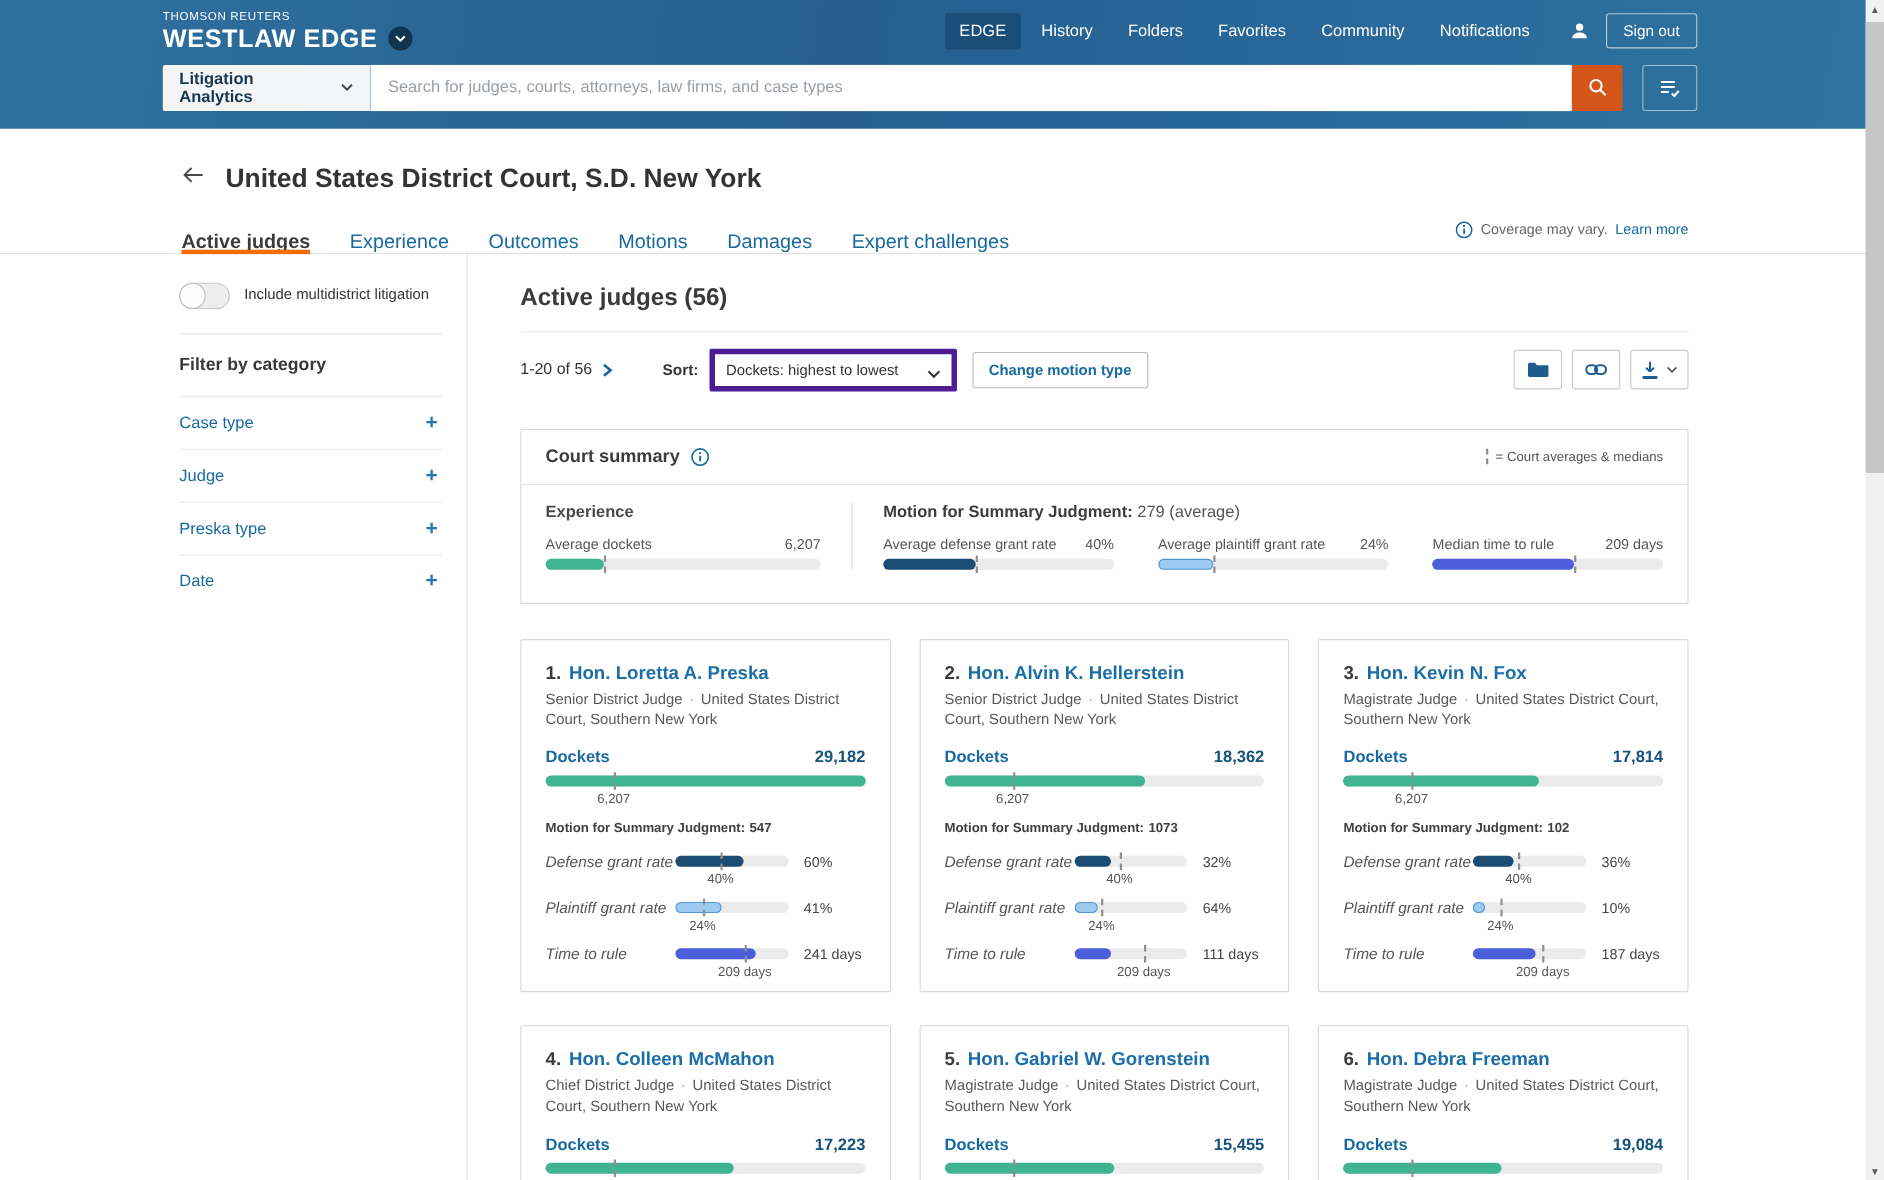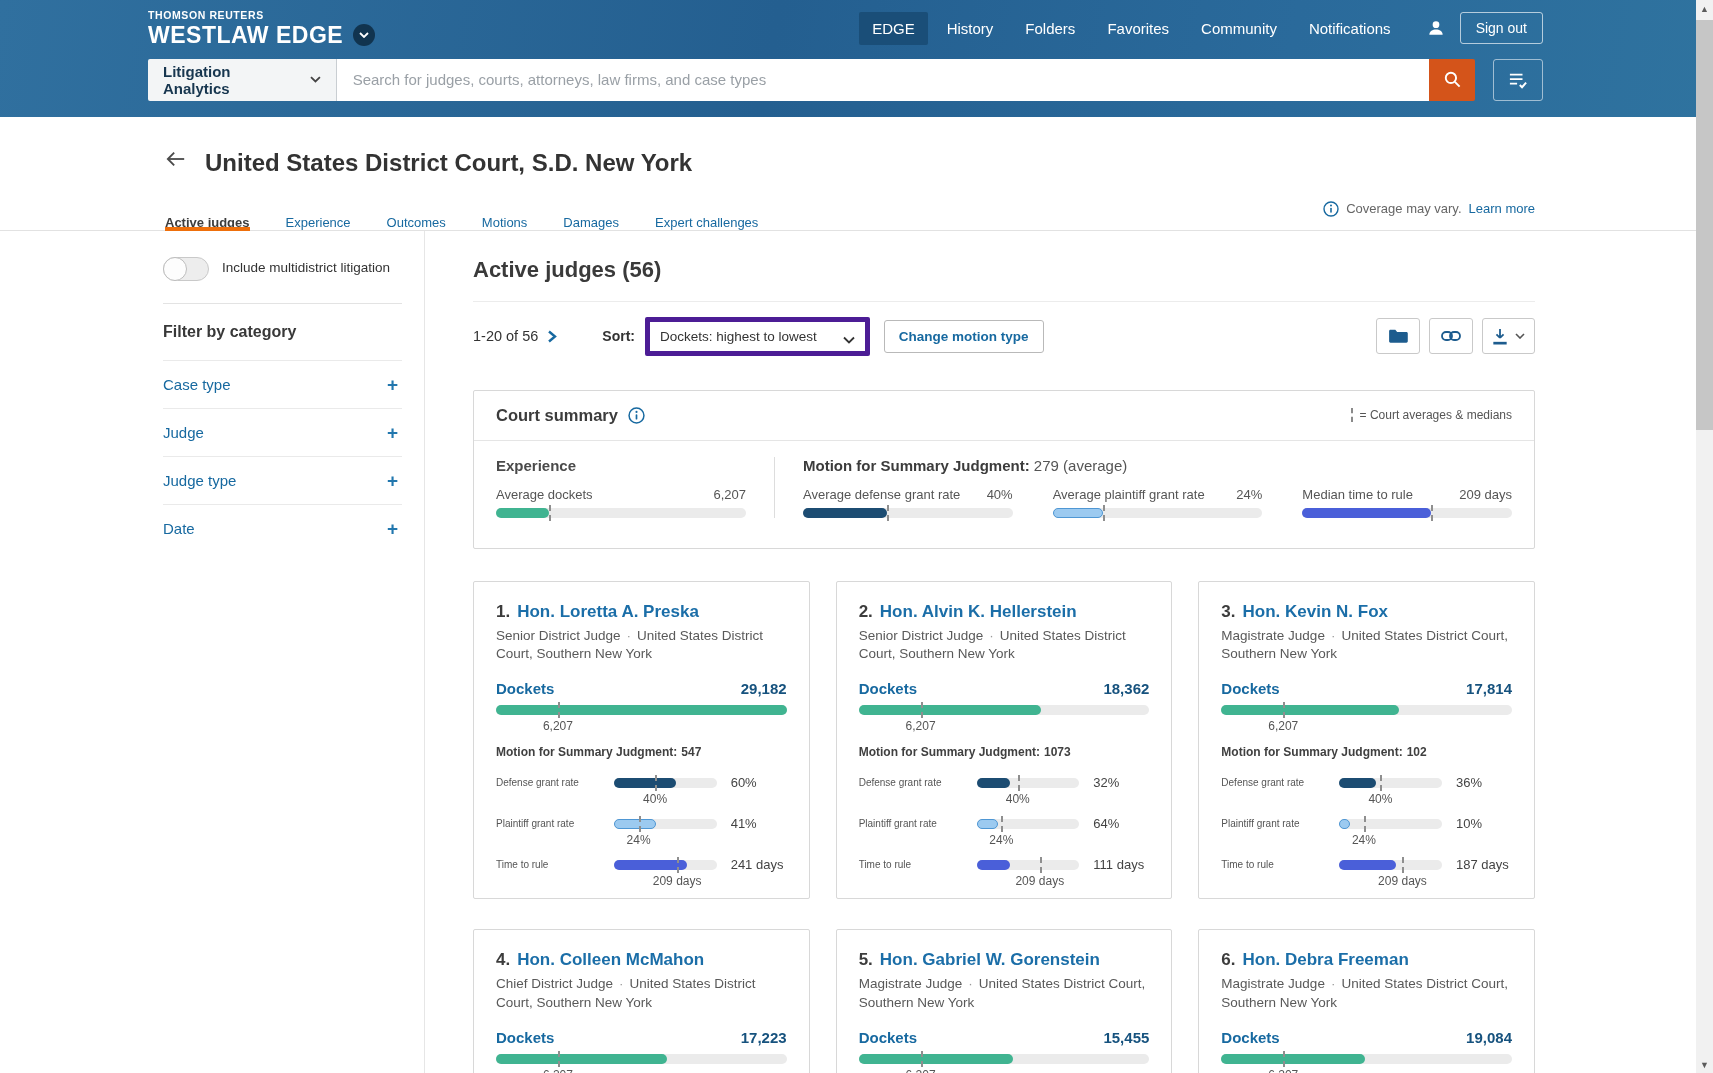--- a/index.html
+++ b/index.html
@@ -9,21 +9,21 @@
     background:#fff; color:#333;
     position:relative; overflow:hidden;
   }
   
   .hdr {
     background:linear-gradient(100deg,#30709f 0%,#245f90 45%,#2a6a9b 75%,#2f739f 100%);
     padding:10px 170px 16px 148px; color:#fff;
   }
   .hdr-row1 { display:flex; align-items:center; }
   .brand { line-height:1; }
-  .brand-eyebrow { font-size:10.5px; font-weight:bold; letter-spacing:.6px; }
+  .brand-eyebrow { font-size:10.5px; font-weight:normal; letter-spacing:.6px; }
   .brand-row { display:flex; align-items:center; gap:10px; margin-top:3px; }
   .brand-name { font-size:23px; font-weight:bold; letter-spacing:.5px; }
   .brand-caret { width:22px; height:22px; border-radius:50%; background:rgba(10,35,55,.75);
     display:flex; align-items:center; justify-content:center; cursor:pointer; }
   .hdr-spacer { flex:1; }
   .nav { display:flex; align-items:center; gap:6px; font-size:15px; }
   .nav a { color:#fff; text-decoration:none; padding:8px 13px; border-radius:2px; cursor:pointer; }
   .nav a.active { background:#1a4e78; }
   .user-btn { margin:0 14px 0 22px; cursor:pointer; display:flex; }
   .signout { border:1px solid rgba(255,255,255,.65); border-radius:3px; background:transparent;
@@ -41,21 +41,21 @@
   .check-btn { width:50px; height:42px; margin-left:18px; background:transparent;
     border:1px solid rgba(255,255,255,.55); border-radius:3px;
     display:flex; align-items:center; justify-content:center; cursor:pointer; }
   
   .title-row { display:flex; gap:18px; margin:32px 0 0 165px; }
   .title-row h1 { font-size:24px; color:#333; }
   .back-btn { cursor:pointer; display:flex; }
   .tabbar { display:flex; align-items:flex-end; margin-top:24px; padding:0 178px 0 165px;
     border-bottom:1px solid #e2e2e2; }
   .tabs { display:flex; gap:36px; }
-  .tab { font-size:13px; color:#1769a0; cursor:pointer; position:relative; }
+  .tab { font-size:18px; color:#1769a0; cursor:pointer; position:relative; }
   .tab.active { color:#3c3c3c; font-weight:bold; }
   .tab.active::after { content:""; position:absolute; left:0; right:0; bottom:-1px; height:4px; background:#ee6f0b; }
   .coverage { margin-left:auto; display:flex; align-items:center; gap:7px; font-size:13px;
     color:#666; padding-bottom:13px; }
   .coverage a { color:#1769a0; text-decoration:none; cursor:pointer; }
   
   .content { display:flex; align-items:stretch; min-height:830px; }
   .sidebar { width:262px; margin-left:163px; border-right:1px solid #e6e6e6; padding-right:22px; }
   .toggle-row { display:flex; align-items:center; gap:13px; padding:26px 0 22px; }
   .switch { width:46px; height:24px; background:#ededed; border:1px solid #c9c9c9; border-radius:13px;
@@ -121,21 +121,21 @@
   .card-sub .sep { margin:0 6px; color:#9a9a9a; }
   .dockets-row { display:flex; justify-content:space-between; margin-top:16px; align-items:baseline; }
   .dockets-row .lbl { font-size:15px; font-weight:bold; color:#1769a0; }
   .dockets-row .val { font-size:15px; font-weight:bold; color:#16527e; }
   .dockets-bar { margin-top:8px; margin-bottom:30px; }
   .msj-line { font-size:12px; font-weight:bold; color:#404040; }
   .msj-line .num { margin-left:4px; }
   .metrics { margin-top:16px; }
   .metric-row { display:grid; grid-template-columns:118px 1fr 70px; align-items:center; margin-bottom:26px; }
   .metric-row:last-child { margin-bottom:0; }
-  .metric-row .mlbl { font-size:10px; color:#555; }
+  .metric-row .mlbl { font-size:14px; color:#555;font-style:italic; }
   .metric-row .mval { font-size:13px; color:#444; padding-left:14px; }
   
   .scrollbar { position:absolute; top:0; right:0; width:17px; height:1073px; background:#f1f1f1; z-index:60; }
   .sb-arrow { position:absolute; left:0; width:17px; height:17px; display:flex; align-items:center;
     justify-content:center; font-size:9px; color:#5b5b5b; cursor:pointer; }
   .sb-up { top:0; } .sb-down { bottom:0; }
   .sb-thumb { position:absolute; left:0; top:20px; width:17px; height:410px; background:#c6c6c6; cursor:pointer; }
   svg { display:block; }
 </style>
 </head>
@@ -236,21 +236,21 @@
     <div class="filter-heading">Filter by category</div>
     <div class="filter-item">
       <span>Case type</span>
       <span class="plus">+</span>
     </div>
     <div class="filter-item">
       <span>Judge</span>
       <span class="plus">+</span>
     </div>
     <div class="filter-item">
-      <span>Judge type</span>
+      <span>Preska type</span>
       <span class="plus">+</span>
     </div>
     <div class="filter-item">
       <span>Date</span>
       <span class="plus">+</span>
     </div>
   </aside>
 
   <main class="main">
     <h2>Active judges (56)</h2>

